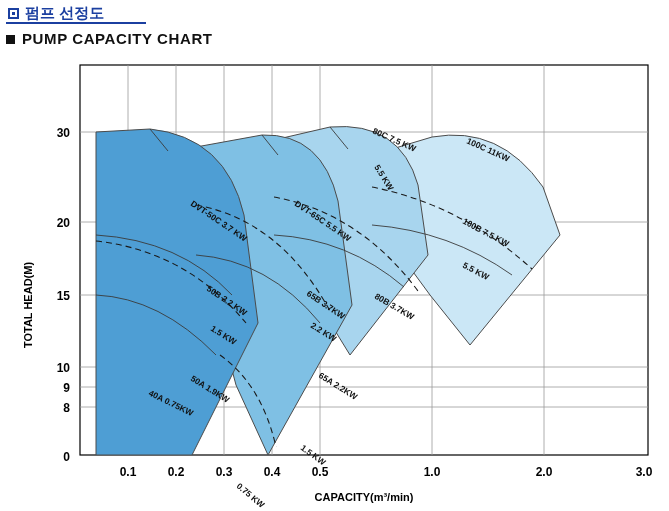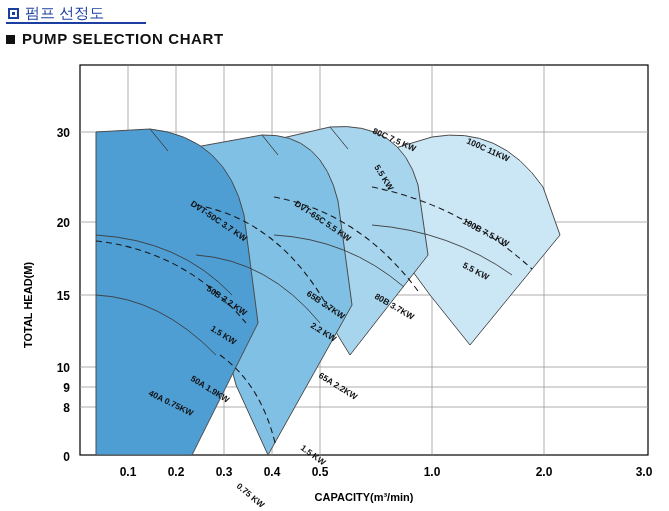--- a/index.html
+++ b/index.html
@@ -15,21 +15,21 @@
   #root {
     position: absolute;
     left: 0; top: 0;
     width: 669px; height: 511px;
   }
   
   .kr-title {
     position: absolute;
     left: 8px; top: 4px;
     font-size: 15px;
-    font-weight: normal;
+    font-weight: bold;
     color: #1b3fa0;
     letter-spacing: 0px;
     display: flex;
     align-items: center;
     gap: 6px;
   }
   .kr-bullet {
     display: inline-block;
     width: 11px; height: 11px;
     border: 2px solid #1b3fa0;
@@ -94,21 +94,21 @@
 
 <div id="root">
 
   <div class="kr-title">
     <span class="kr-bullet"></span>
     <span>펌프 선정도</span>
   </div>
   <div class="kr-underline"></div>
 
   <div class="en-bullet"></div>
-  <div class="en-title">PUMP  SELECTION  CHART</div>
+  <div class="en-title">PUMP  CAPACITY  CHART</div>
 
   <div id="chart-wrap">
     <svg width="669" height="456" viewBox="0 0 669 456">
       <defs>
         <clipPath id="plotclip">
           <rect x="80" y="10" width="568" height="390"></rect>
         </clipPath>
       </defs>
 
       <rect x="80" y="10" width="568" height="390" fill="#ffffff" stroke="#000000" stroke-width="1.2"></rect>

